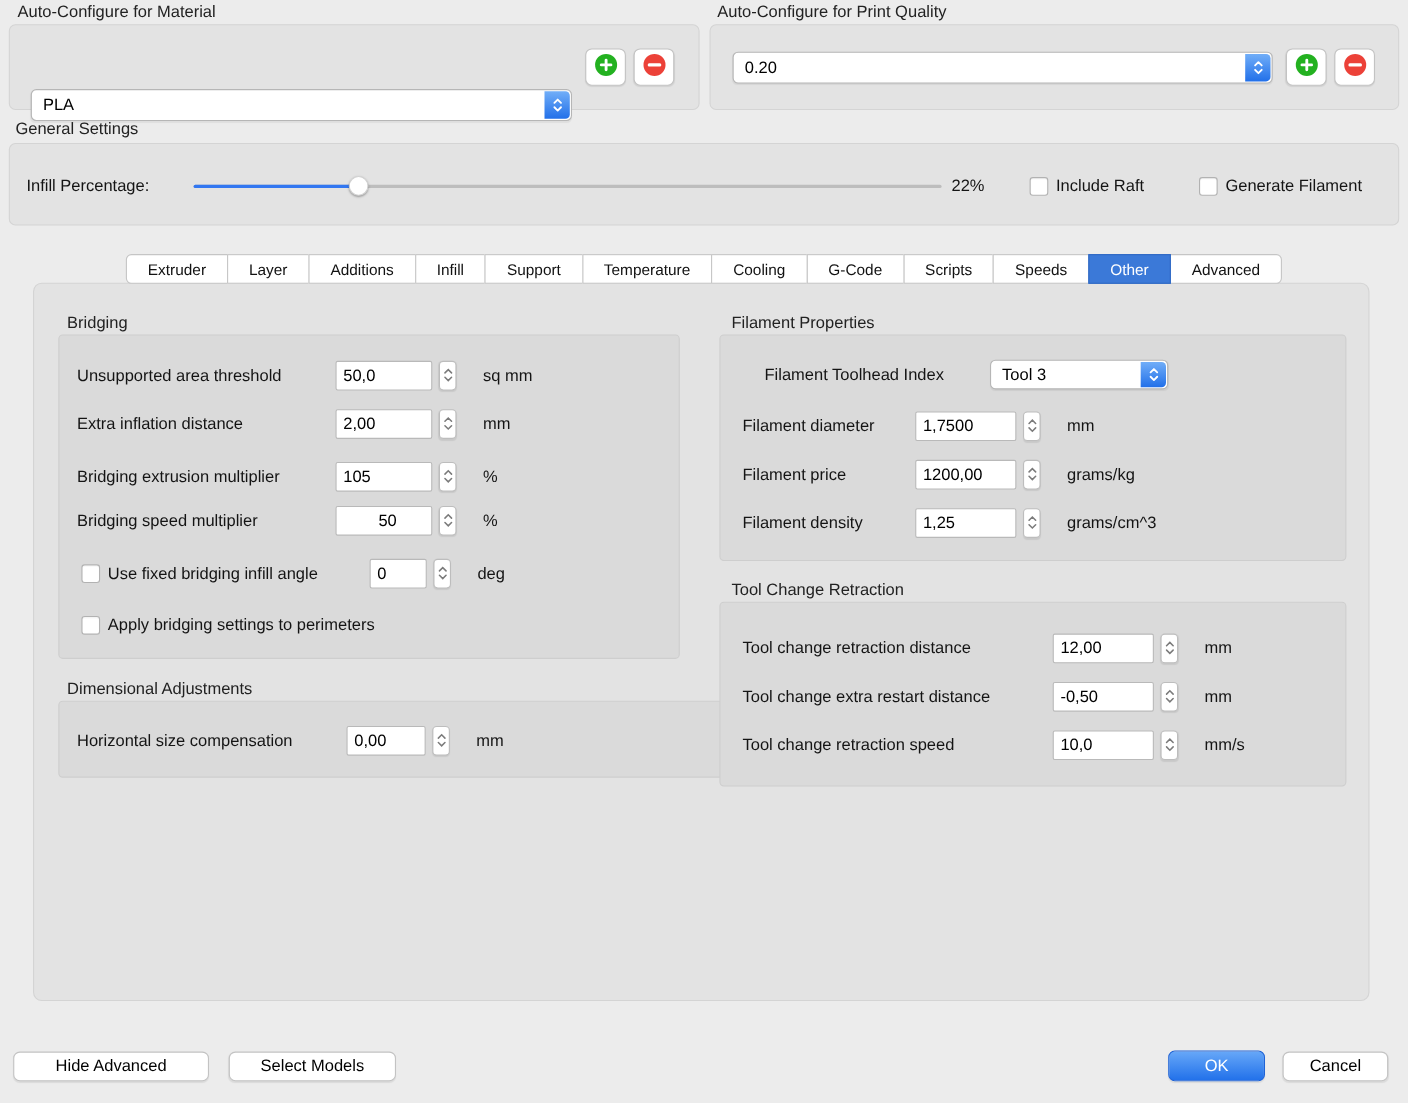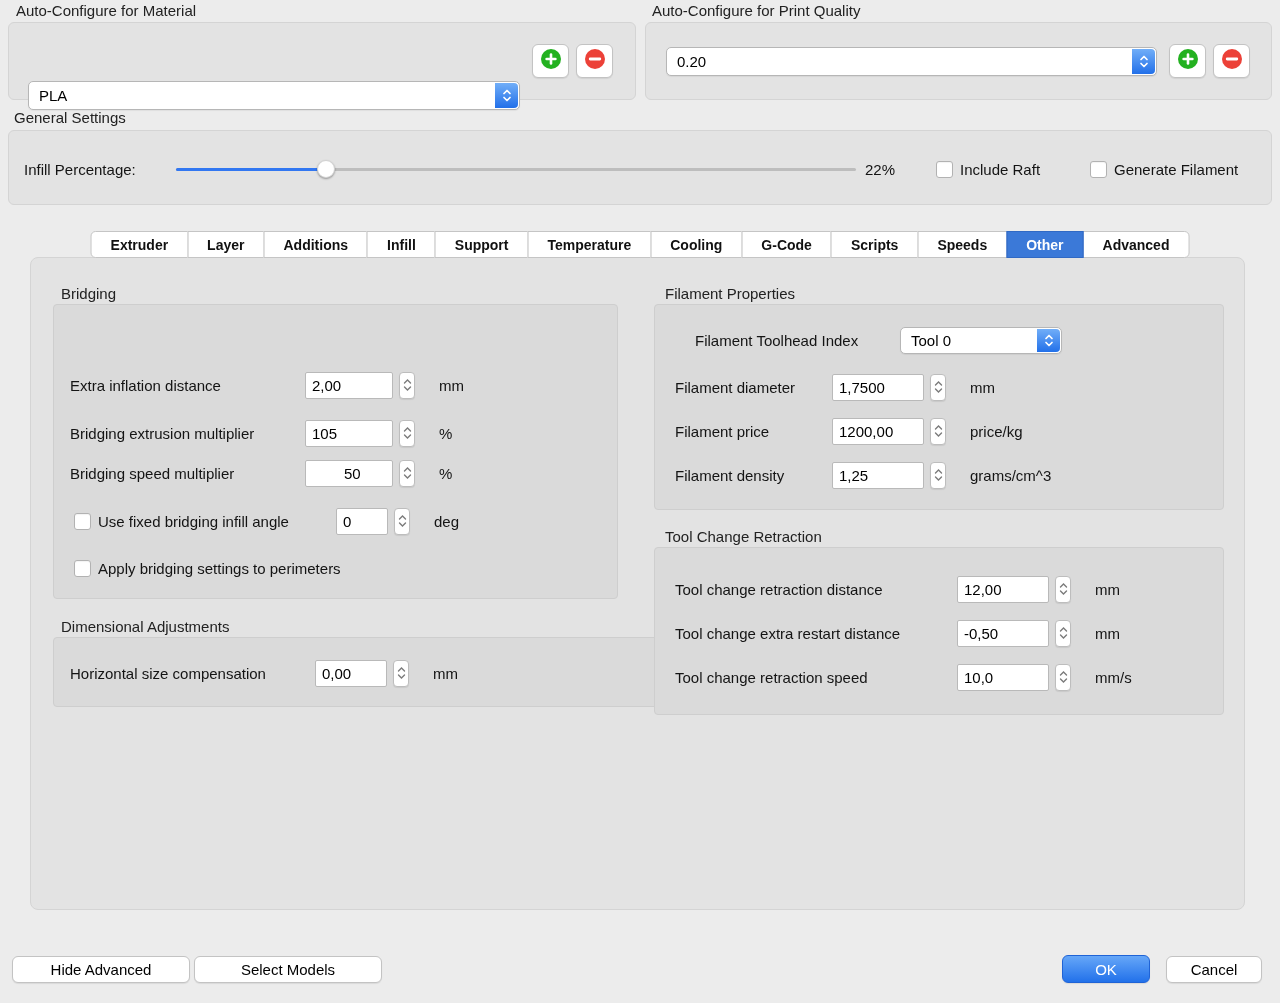--- a/index.html
+++ b/index.html
@@ -73,21 +73,21 @@
   .slider-fill {
     position:absolute; left:0; top:13px; height:3px;
     background:#3277f1; border-radius:2px;
   }
   .slider-knob {
     position:absolute; top:5px; width:18px; height:18px;
     background:#fff; border:1px solid #d2d2d2; border-radius:50%;
     box-shadow:0 1px 2px rgba(0,0,0,0.35);
   }
   
-  .tabbar { position:absolute; top:231px; left:50%; transform:translateX(-50%); display:flex; z-index:3;font-weight:bold; }
+  .tabbar { position:absolute; top:231px; left:50%; transform:translateX(-50%); display:flex; z-index:3; }
   .tab {
     height:27px; display:flex; align-items:center; padding:0 19px;
     background:#fff; border:1px solid #c5c5c5; margin-left:-1px;
     font-size:14px; color:#111; white-space:nowrap;
   }
   .tab:first-child { border-radius:5px 0 0 5px; margin-left:0; }
   .tab:last-child { border-radius:0 5px 5px 0; }
   .tab.selected { background:#3b79d8; border-color:#3069c4; color:#fff; position:relative; z-index:2; }
   
   .btn {
@@ -200,20 +200,31 @@
   <div class="tab">Scripts</div>
   <div class="tab">Speeds</div>
   <div class="tab selected">Other</div>
   <div class="tab">Advanced</div>
 </div>
 
 <div class="panel" style="left:30px; top:257px; width:1215px; height:653px; border-radius:8px;">
 
   <span class="group-title" style="left:30px; top:28px;">Bridging</span>
   <div class="subpanel" style="left:22px; top:46px; width:565px; height:295px;">
+    <div class="frow" style="left:16px; top:22px;">
+      <span class="flabel" style="width:235px;">Unsupported area threshold</span>
+      <input class="field" style="width: 88px;" value="50,0">
+      <span class="stepper">
+          <svg width="9" height="16" viewBox="0 0 9 16">
+            <path d="M1.5 6 L4.5 3 L7.5 6" stroke="#7b7b7b" stroke-width="1.4" fill="none" stroke-linecap="round"></path>
+            <path d="M1.5 10 L4.5 13 L7.5 10" stroke="#7b7b7b" stroke-width="1.4" fill="none" stroke-linecap="round"></path>
+          </svg>
+        </span>
+      <span class="funit">sq mm</span>
+    </div>
     <div class="frow" style="left:16px; top:66px;">
       <span class="flabel" style="width:235px;">Extra inflation distance</span>
       <input class="field" style="width: 88px;" value="2,00">
       <span class="stepper">
           <svg width="9" height="16" viewBox="0 0 9 16">
             <path d="M1.5 6 L4.5 3 L7.5 6" stroke="#7b7b7b" stroke-width="1.4" fill="none" stroke-linecap="round"></path>
             <path d="M1.5 10 L4.5 13 L7.5 10" stroke="#7b7b7b" stroke-width="1.4" fill="none" stroke-linecap="round"></path>
           </svg>
         </span>
       <span class="funit">mm</span>
@@ -271,21 +282,21 @@
         </span>
       <span class="funit">mm</span>
     </div>
   </div>
 
   <span class="group-title" style="left:634px; top:28px;">Filament Properties</span>
   <div class="subpanel" style="left:623px; top:46px; width:570px; height:206px;">
     <div class="frow" style="left:20px; top:21px;">
       <span class="flabel" style="width:205px;margin-left:20px;">Filament Toolhead Index</span>
       <div class="combo" style="position:relative; left:0; top:0; width:162px; height:27px;">
-        <span>Tool 0</span>
+        <span>Tool 3</span>
         <span class="combo-arrows">
           <svg width="10" height="15" viewBox="0 0 10 15">
               <path d="M2 5.5 L5 2.5 L8 5.5" stroke="#fff" stroke-width="1.7" fill="none" stroke-linecap="round" stroke-linejoin="round"></path>
               <path d="M2 9.5 L5 12.5 L8 9.5" stroke="#fff" stroke-width="1.7" fill="none" stroke-linecap="round" stroke-linejoin="round"></path>
             </svg>
         </span>
       </div>
     </div>
     <div class="frow" style="left:20px; top:68px;">
       <span class="flabel" style="width:157px;">Filament diameter</span>
@@ -300,21 +311,21 @@
     </div>
     <div class="frow" style="left:20px; top:112px;">
       <span class="flabel" style="width:157px;">Filament price</span>
       <input class="field" style="width: 92px;" value="1200,00">
       <span class="stepper">
           <svg width="9" height="16" viewBox="0 0 9 16">
             <path d="M1.5 6 L4.5 3 L7.5 6" stroke="#7b7b7b" stroke-width="1.4" fill="none" stroke-linecap="round"></path>
             <path d="M1.5 10 L4.5 13 L7.5 10" stroke="#7b7b7b" stroke-width="1.4" fill="none" stroke-linecap="round"></path>
           </svg>
         </span>
-      <span class="funit">price/kg</span>
+      <span class="funit">grams/kg</span>
     </div>
     <div class="frow" style="left:20px; top:156px;">
       <span class="flabel" style="width:157px;">Filament density</span>
       <input class="field" style="width: 92px;" value="1,25">
       <span class="stepper">
           <svg width="9" height="16" viewBox="0 0 9 16">
             <path d="M1.5 6 L4.5 3 L7.5 6" stroke="#7b7b7b" stroke-width="1.4" fill="none" stroke-linecap="round"></path>
             <path d="M1.5 10 L4.5 13 L7.5 10" stroke="#7b7b7b" stroke-width="1.4" fill="none" stroke-linecap="round"></path>
           </svg>
         </span>
@@ -355,15 +366,15 @@
             <path d="M1.5 10 L4.5 13 L7.5 10" stroke="#7b7b7b" stroke-width="1.4" fill="none" stroke-linecap="round"></path>
           </svg>
         </span>
       <span class="funit">mm/s</span>
     </div>
   </div>
 
 </div>
 
 <div class="btn" style="left:12px; top:956px; width:178px;">Hide Advanced</div>
-<div class="btn" style="left:194px; top:956px; width:188px;">Select Models</div>
+<div class="btn" style="left:208px; top:956px; width:152px;">Select Models</div>
 <div class="btn primary" style="left:1062px; top:955px; width:88px; height:28px;">OK</div>
 <div class="btn" style="left:1166px; top:956px; width:96px;">Cancel</div>
 
 </body></html>

